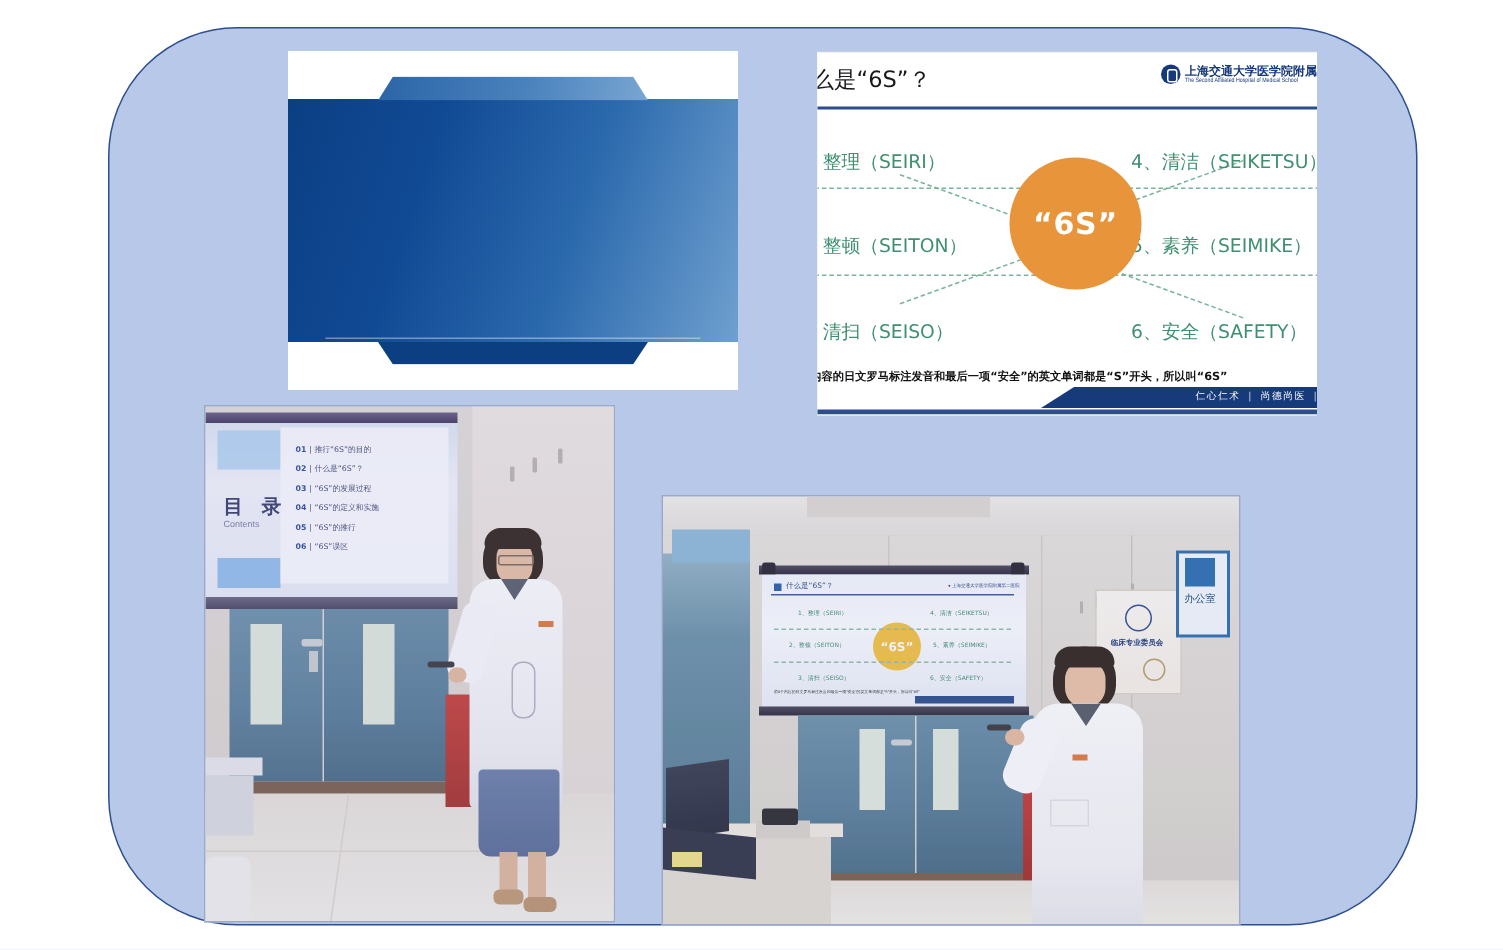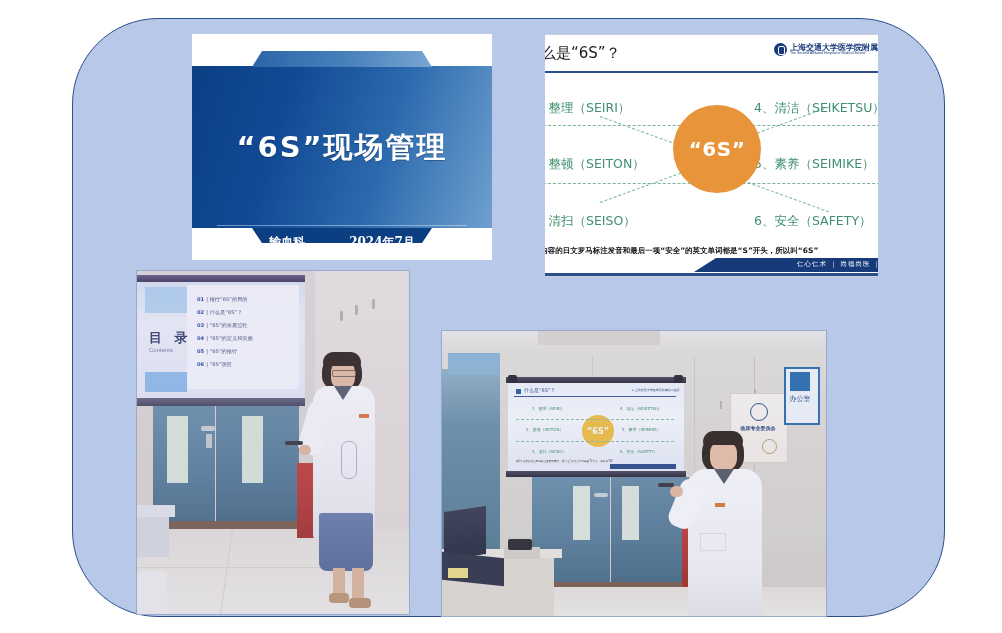--- a/index.html
+++ b/index.html
@@ -356,26 +356,21 @@
 <body>
 
 <div id="stage">
 
   <div id="panel"></div>
 
   <div id="slide1">
     <div class="blue-body"></div>
     <div class="tab-top"></div>
     <div class="tab-bottom"></div>
-    <div class="title">“6S”现场管理</div>
     <div class="rule"></div>
-    <div class="sub-row">
-      <span>输血科</span>
-      <span>2024年7月</span>
-    </div>
   </div>
 
   <div id="slide2clip">
     <div id="slide2">
 
       <div class="s2-header">
         <div class="s2-title">什么是“6S”？</div>
         <div class="s2-logo">
           <div class="seal"></div>
           <div class="wordmark">

